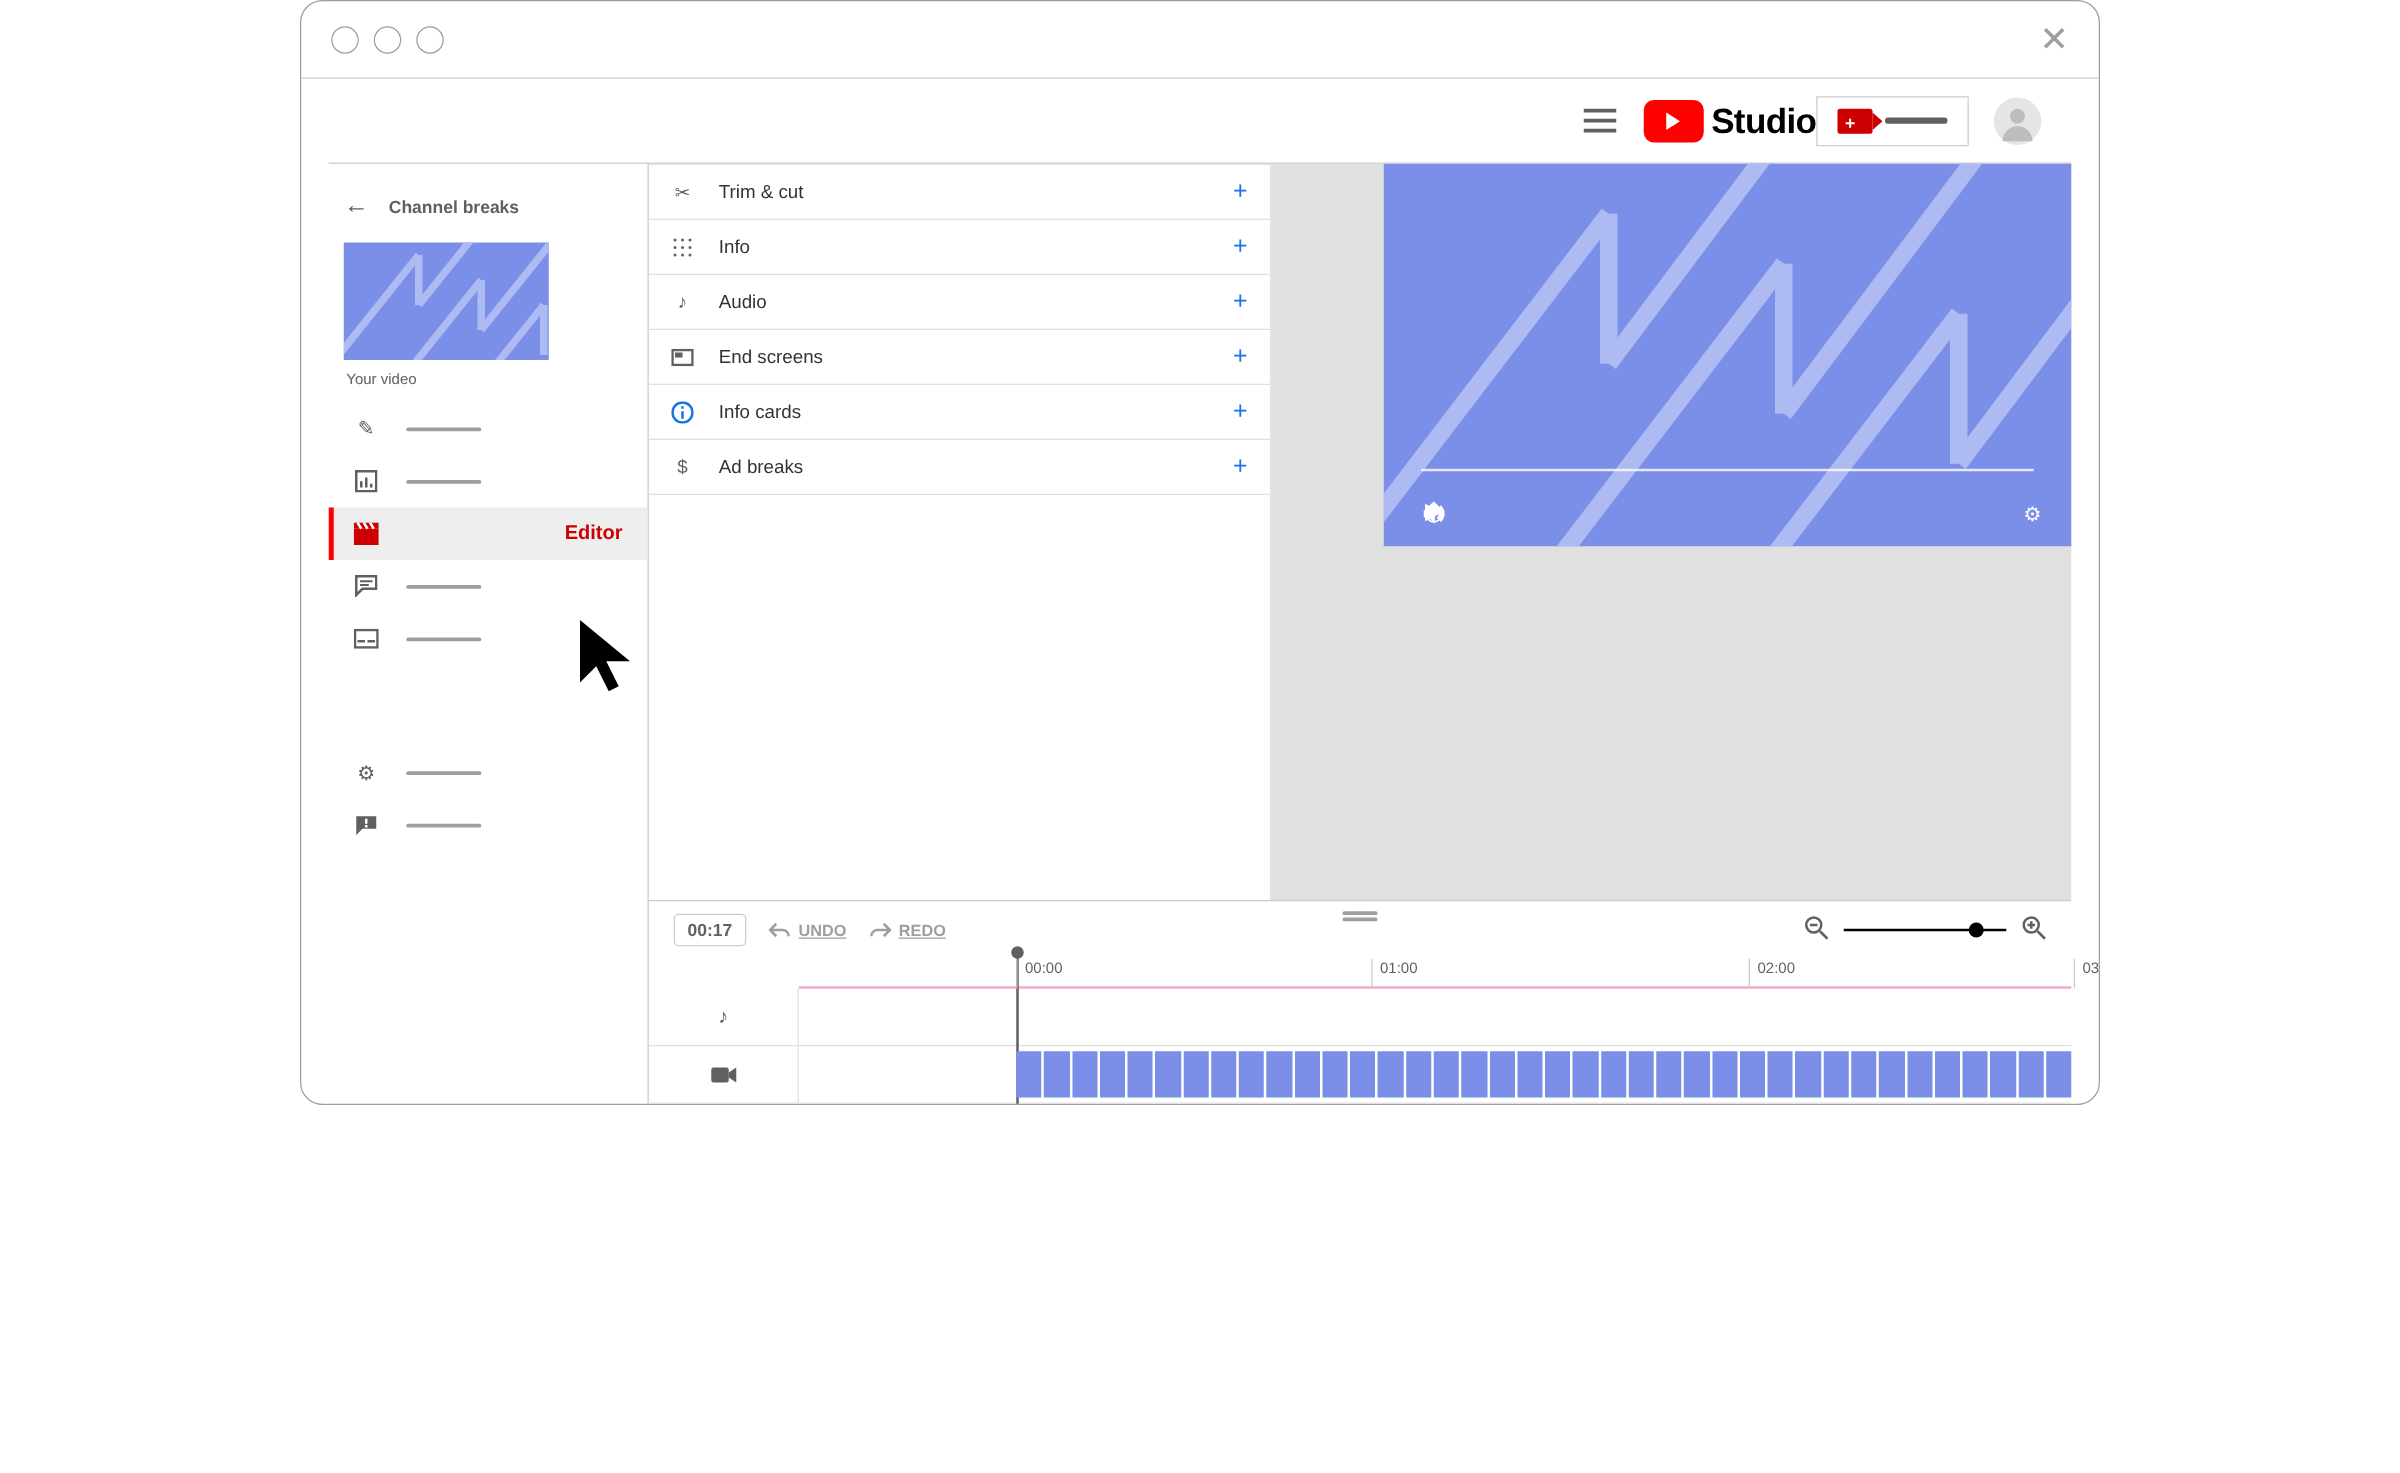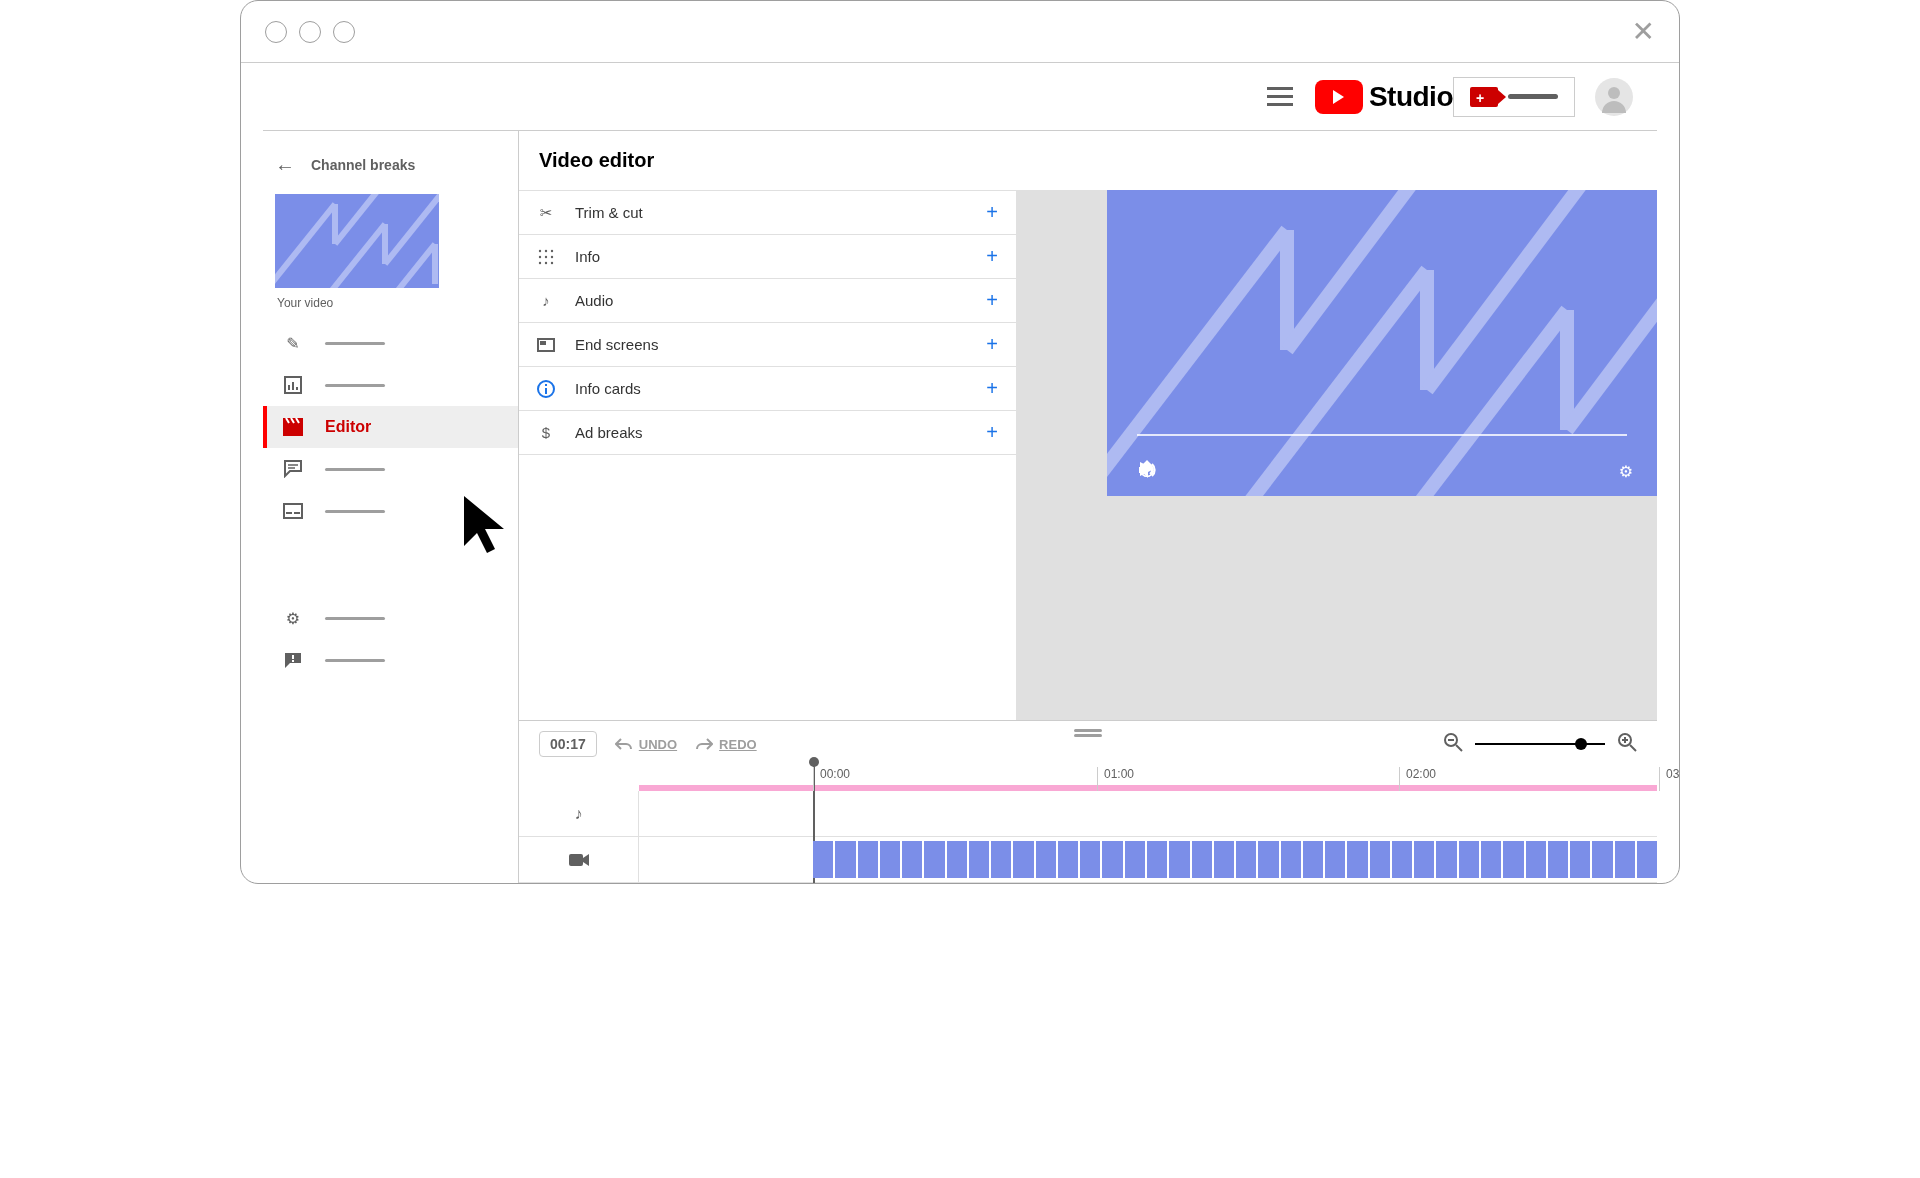--- a/index.html
+++ b/index.html
@@ -60,21 +60,21 @@
 
   
   .main { display:flex; height: calc(100% - 62px - 68px); margin: 0 22px; }
   .sidebar { width: 256px; border-right: 1.5px solid #ccc; padding-top: 14px; display:flex; flex-direction:column;}
   .back-row { display:flex;align-items:center;gap:16px;padding:8px 12px; color:#606060; font-weight:600; font-size:14px;}
   .back-arrow { font-size:20px; color:#606060; }
   .thumb { width: 164px; height: 94px; background:#7b8ee8; margin: 10px 12px 8px 12px; position:relative; overflow:hidden;}
   .your-video { font-size:12px; color:#606060; padding: 0 14px 12px 14px;}
   .nav-list{list-style:none; flex:1;}
   .nav-item{display:flex;align-items:center;gap:22px;height:42px;padding:0 20px;color:#606060;}
-  .nav-item.active{background:#eee;border-left:4px solid #f00;color:#c00;font-weight:700;padding-left:16px;}
+  .nav-item.active{background:#eee;border-left:4px solid #f00;color:#c00;font-weight:700;padding-left:16px;justify-content:space-between;}
   .nav-icon{width:20px;height:20px;display:flex;align-items:center;justify-content:center;}
   .nav-line{width:60px;height:3px;background:#9e9e9e;border-radius:2px;}
   .bottom-nav{border-top:0 solid #ccc; padding-bottom:10px;}
 
   .content{flex:1;display:flex;flex-direction:column;}
   .content-header{padding:18px 20px;font-weight:700;font-size:20px;}
   .editor-body{display:flex;flex:1;min-height:0;}
   .tool-list{width:498px;border-top:1.5px solid #e0e0e0;border-right:1.5px solid #e0e0e0;}
   .tool-row{display:flex;align-items:center;justify-content:space-between;height:44px;padding:0 18px;border-bottom:1.5px solid #e0e0e0;font-size:15px;color:#333;}
   .tool-left{display:flex;align-items:center;gap:20px;}
@@ -93,21 +93,21 @@
   .timeline-top{height:46px;display:flex;align-items:center;padding:0 20px;gap:18px;position:relative;}
   .timecode{border:1.5px solid #ccc;border-radius:4px;padding:4px 10px;font-size:14px;color:#606060;font-weight:600;}
   .undo-redo{display:flex;gap:18px;font-size:13px;color:#9e9e9e;font-weight:600;align-items:center;text-decoration:underline;}
   .undo-redo span{display:flex;align-items:center;gap:6px;}
   .zoom-controls{margin-left:auto;display:flex;align-items:center;gap:12px;}
   .zoom-slider{width:130px;height:2px;background:#000;position:relative;}
   .zoom-slider .knob{width:12px;height:12px;border-radius:50%;background:#000;position:absolute;right:18px;top:-5px;}
   .mag{font-size:18px;color:#606060;}
   .drag-handle-center{position:absolute;left:50%;top:2px;transform:translateX(-50%);}
 
-  .ruler{position:relative;height:24px;border-bottom:6px solid #f9a8d4;margin-left:120px;}
+  .ruler{position:relative;height:24px;border-bottom:2px solid #f9a8d4;margin-left:120px;}
   .ruler .tick{position:absolute;top:0;font-size:12px;color:#606060;border-left:1px solid #ccc;height:24px;padding-left:6px;}
   .playhead{position:absolute;left:174px;top:-4px;bottom:-100px;width:2px;background:#606060;}
   .playhead:before{content:"";position:absolute;left:-4px;top:-6px;width:10px;height:10px;border-radius:50%;background:#606060;}
 
   .tracks{display:flex;flex-direction:column;}
   .track{display:flex;height:46px;border-bottom:1px solid #e0e0e0;align-items:stretch;}
   .track-head{width:120px;border-right:1px solid #e0e0e0;display:flex;align-items:center;justify-content:center;color:#606060;}
   .track-body{flex:1;position:relative;}
   .clip-container{position:absolute;left:174px;right:0;top:4px;bottom:4px;display:flex;gap:2px;}
   .clip-seg{flex:1;background:#7b8ee8;}
@@ -239,21 +239,20 @@
                 <rect x="8" y="3" width="2" height="4" fill="#fff"></rect>
                 <rect x="8" y="8" width="2" height="2" fill="#fff"></rect>
               </svg>
           </span>
           <span class="nav-line"></span>
         </li>
       </ul>
     </div>
 
     <div class="content">
-      <div class="content-header">Video editor</div>
 
       <div class="editor-body">
 
         <div class="tool-list">
           <div class="tool-row">
             <div class="tool-left">
               <span class="tool-icon">✂</span>
               <span>Trim &amp; cut</span>
             </div>
             <span class="plus-blue">+</span>

